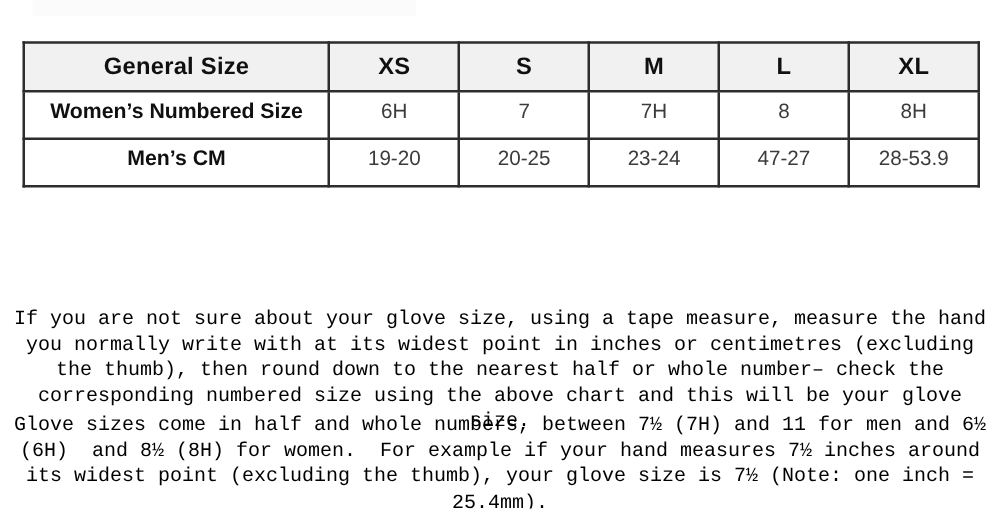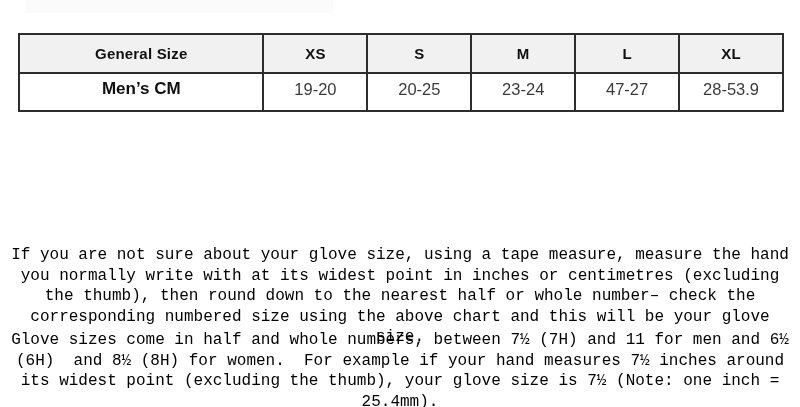--- a/index.html
+++ b/index.html
@@ -30,21 +30,21 @@
   }
   .size-chart th, .size-chart td {
     border: 2px solid #2d2d2d;
     text-align: center;
   }
   .size-chart thead tr { height: 39px; }
   .size-chart tbody tr { height: 38px; }
   .size-chart thead th {
     background: #f1f1f1;
     vertical-align: middle;
-    font-size: 15px;
+    font-size: 19px;
     font-weight: bold;
     color: #101010;
     letter-spacing: 0.2px;
   }
   .size-chart tbody th {
     vertical-align: top;
     padding-top: 5px;
     font-size: 17px;
     font-weight: bold;
     color: #101010;
@@ -91,20 +91,28 @@
         <th>General Size</th>
         <th>XS</th>
         <th>S</th>
         <th>M</th>
         <th>L</th>
         <th>XL</th>
       </tr>
     </thead>
     <tbody>
       <tr>
+        <th>Women’s Numbered Size</th>
+        <td>6H</td>
+        <td>7</td>
+        <td>7H</td>
+        <td>8</td>
+        <td>8H</td>
+      </tr>
+      <tr>
         <th>Men’s CM</th>
         <td>19-20</td>
         <td>20-25</td>
         <td>23-24</td>
         <td>47-27</td>
         <td>28-53.9</td>
       </tr>
     </tbody>
   </table>
 

